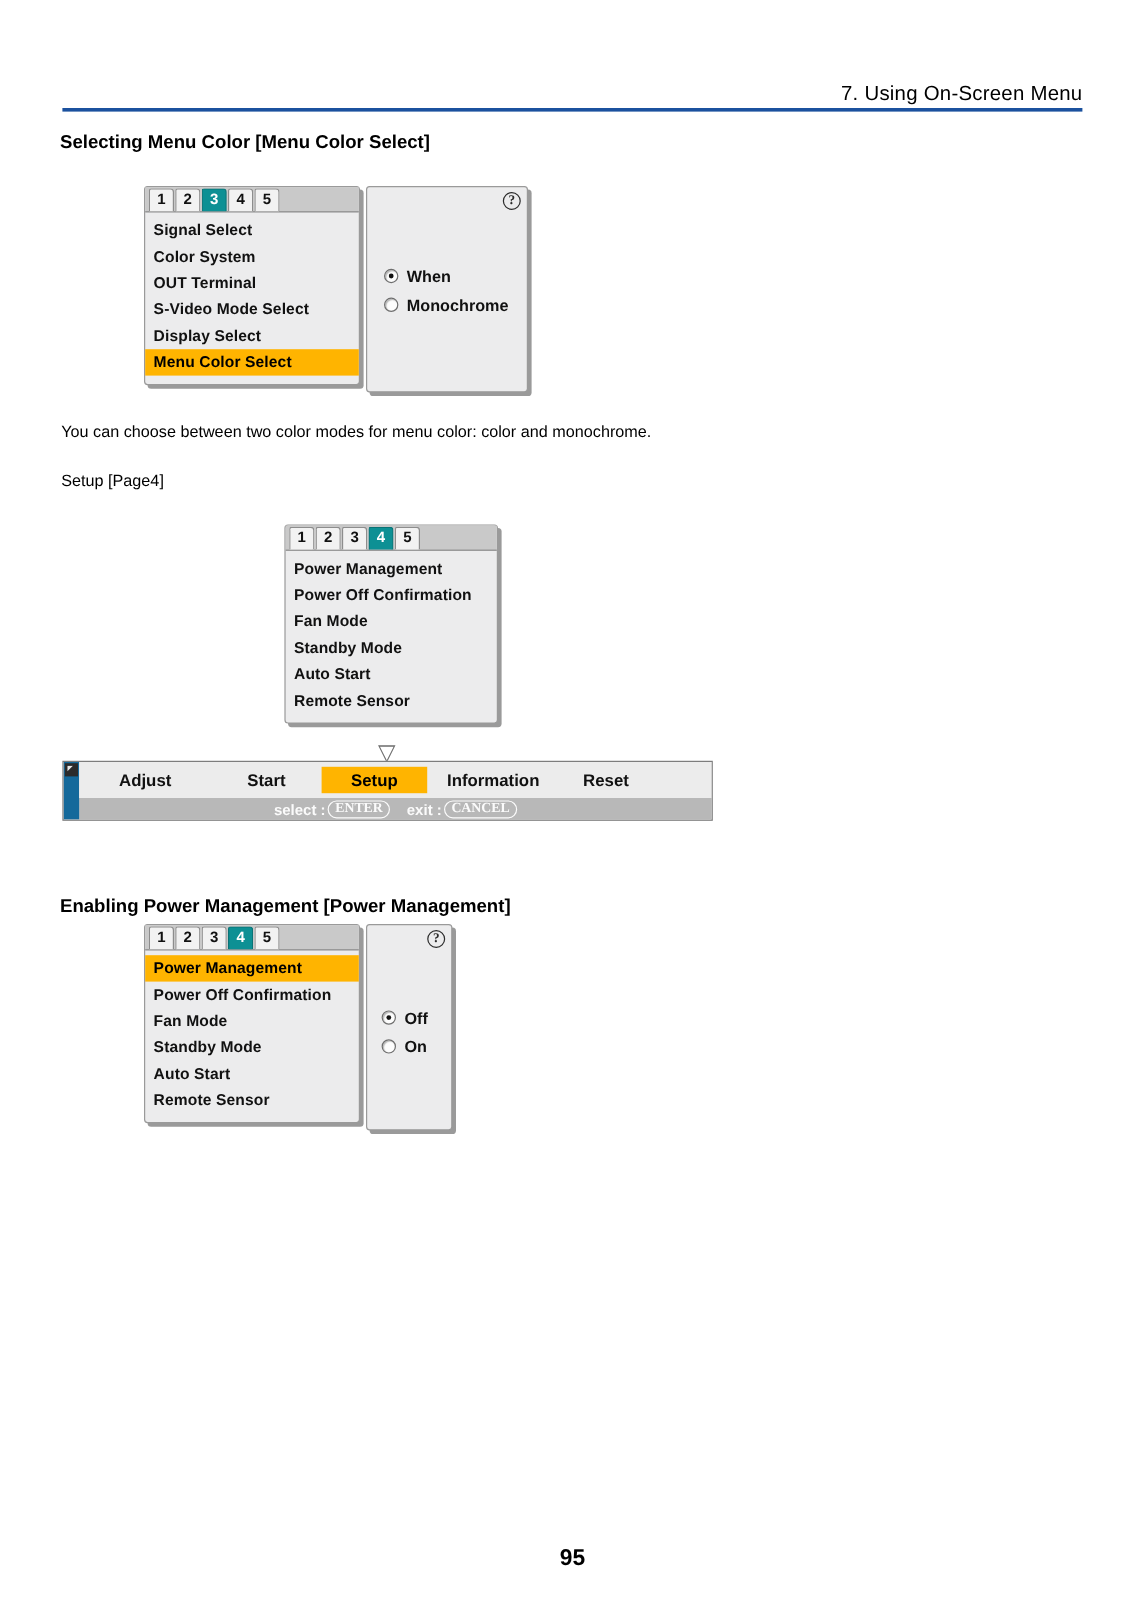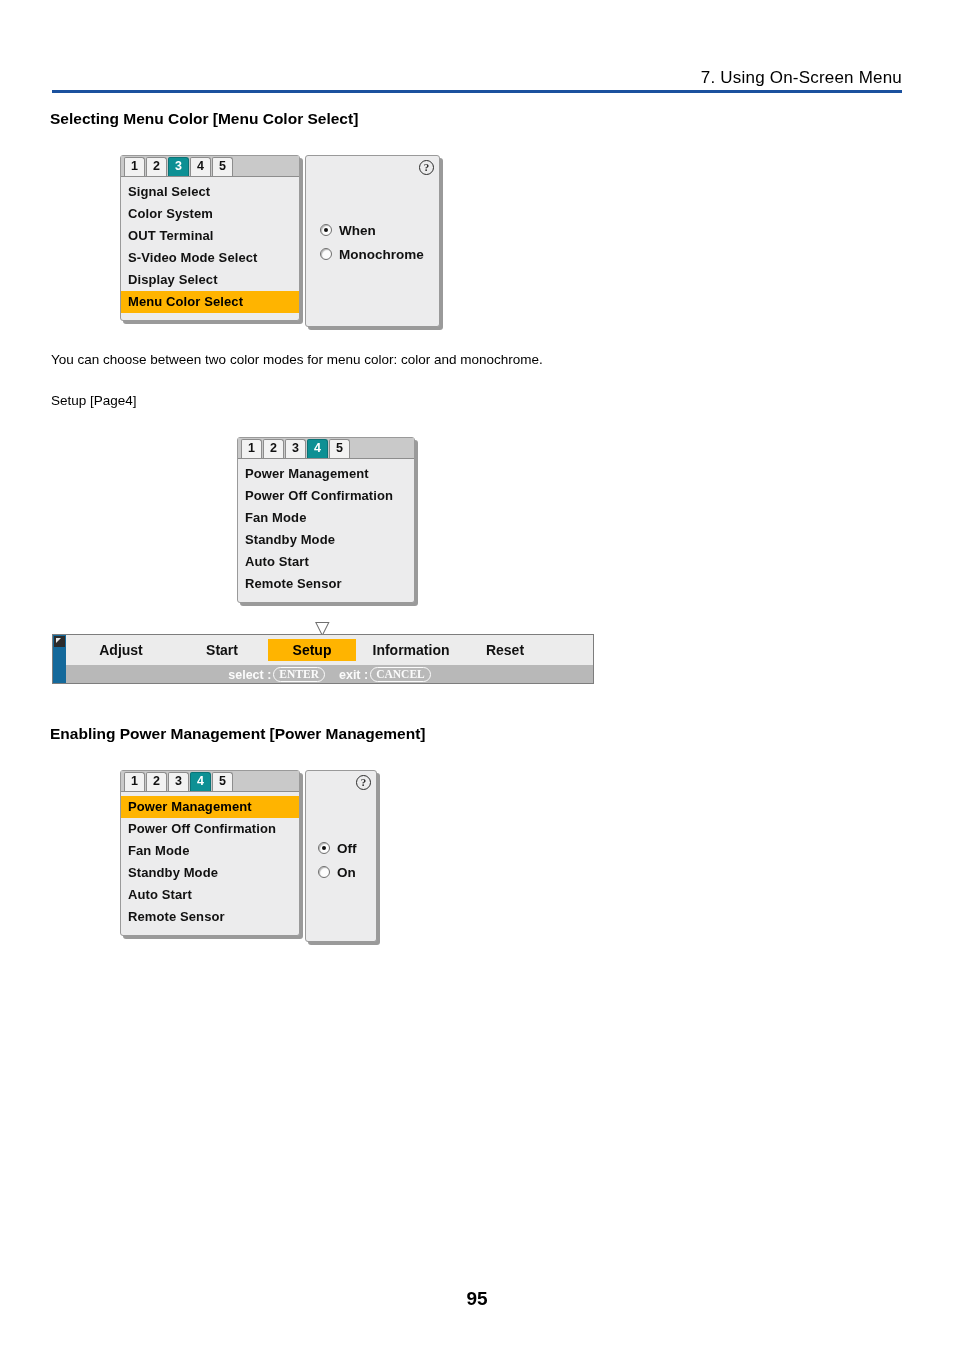--- a/index.html
+++ b/index.html
@@ -354,21 +354,21 @@
           <span class="keycap">ENTER</span>
         </span>
         <span class="hintgrp">
           <span>exit :</span>
           <span class="keycap">CANCEL</span>
         </span>
       </div>
     </div>
   </div>
 
-  <div class="h2" style="top:725px;">Enabling Power Management [Power Management]</div>
+  <div class="h2" style="top:747px;">Enabling Power Management [Power Management]</div>
 
   <div class="osd" style="left:120px; top:770px; width:180px;">
     <div class="osd-panel">
       <div class="tabrow">
         <div class="tab">1</div>
         <div class="tab">2</div>
         <div class="tab">3</div>
         <div class="tab active">4</div>
         <div class="tab">5</div>
       </div>

